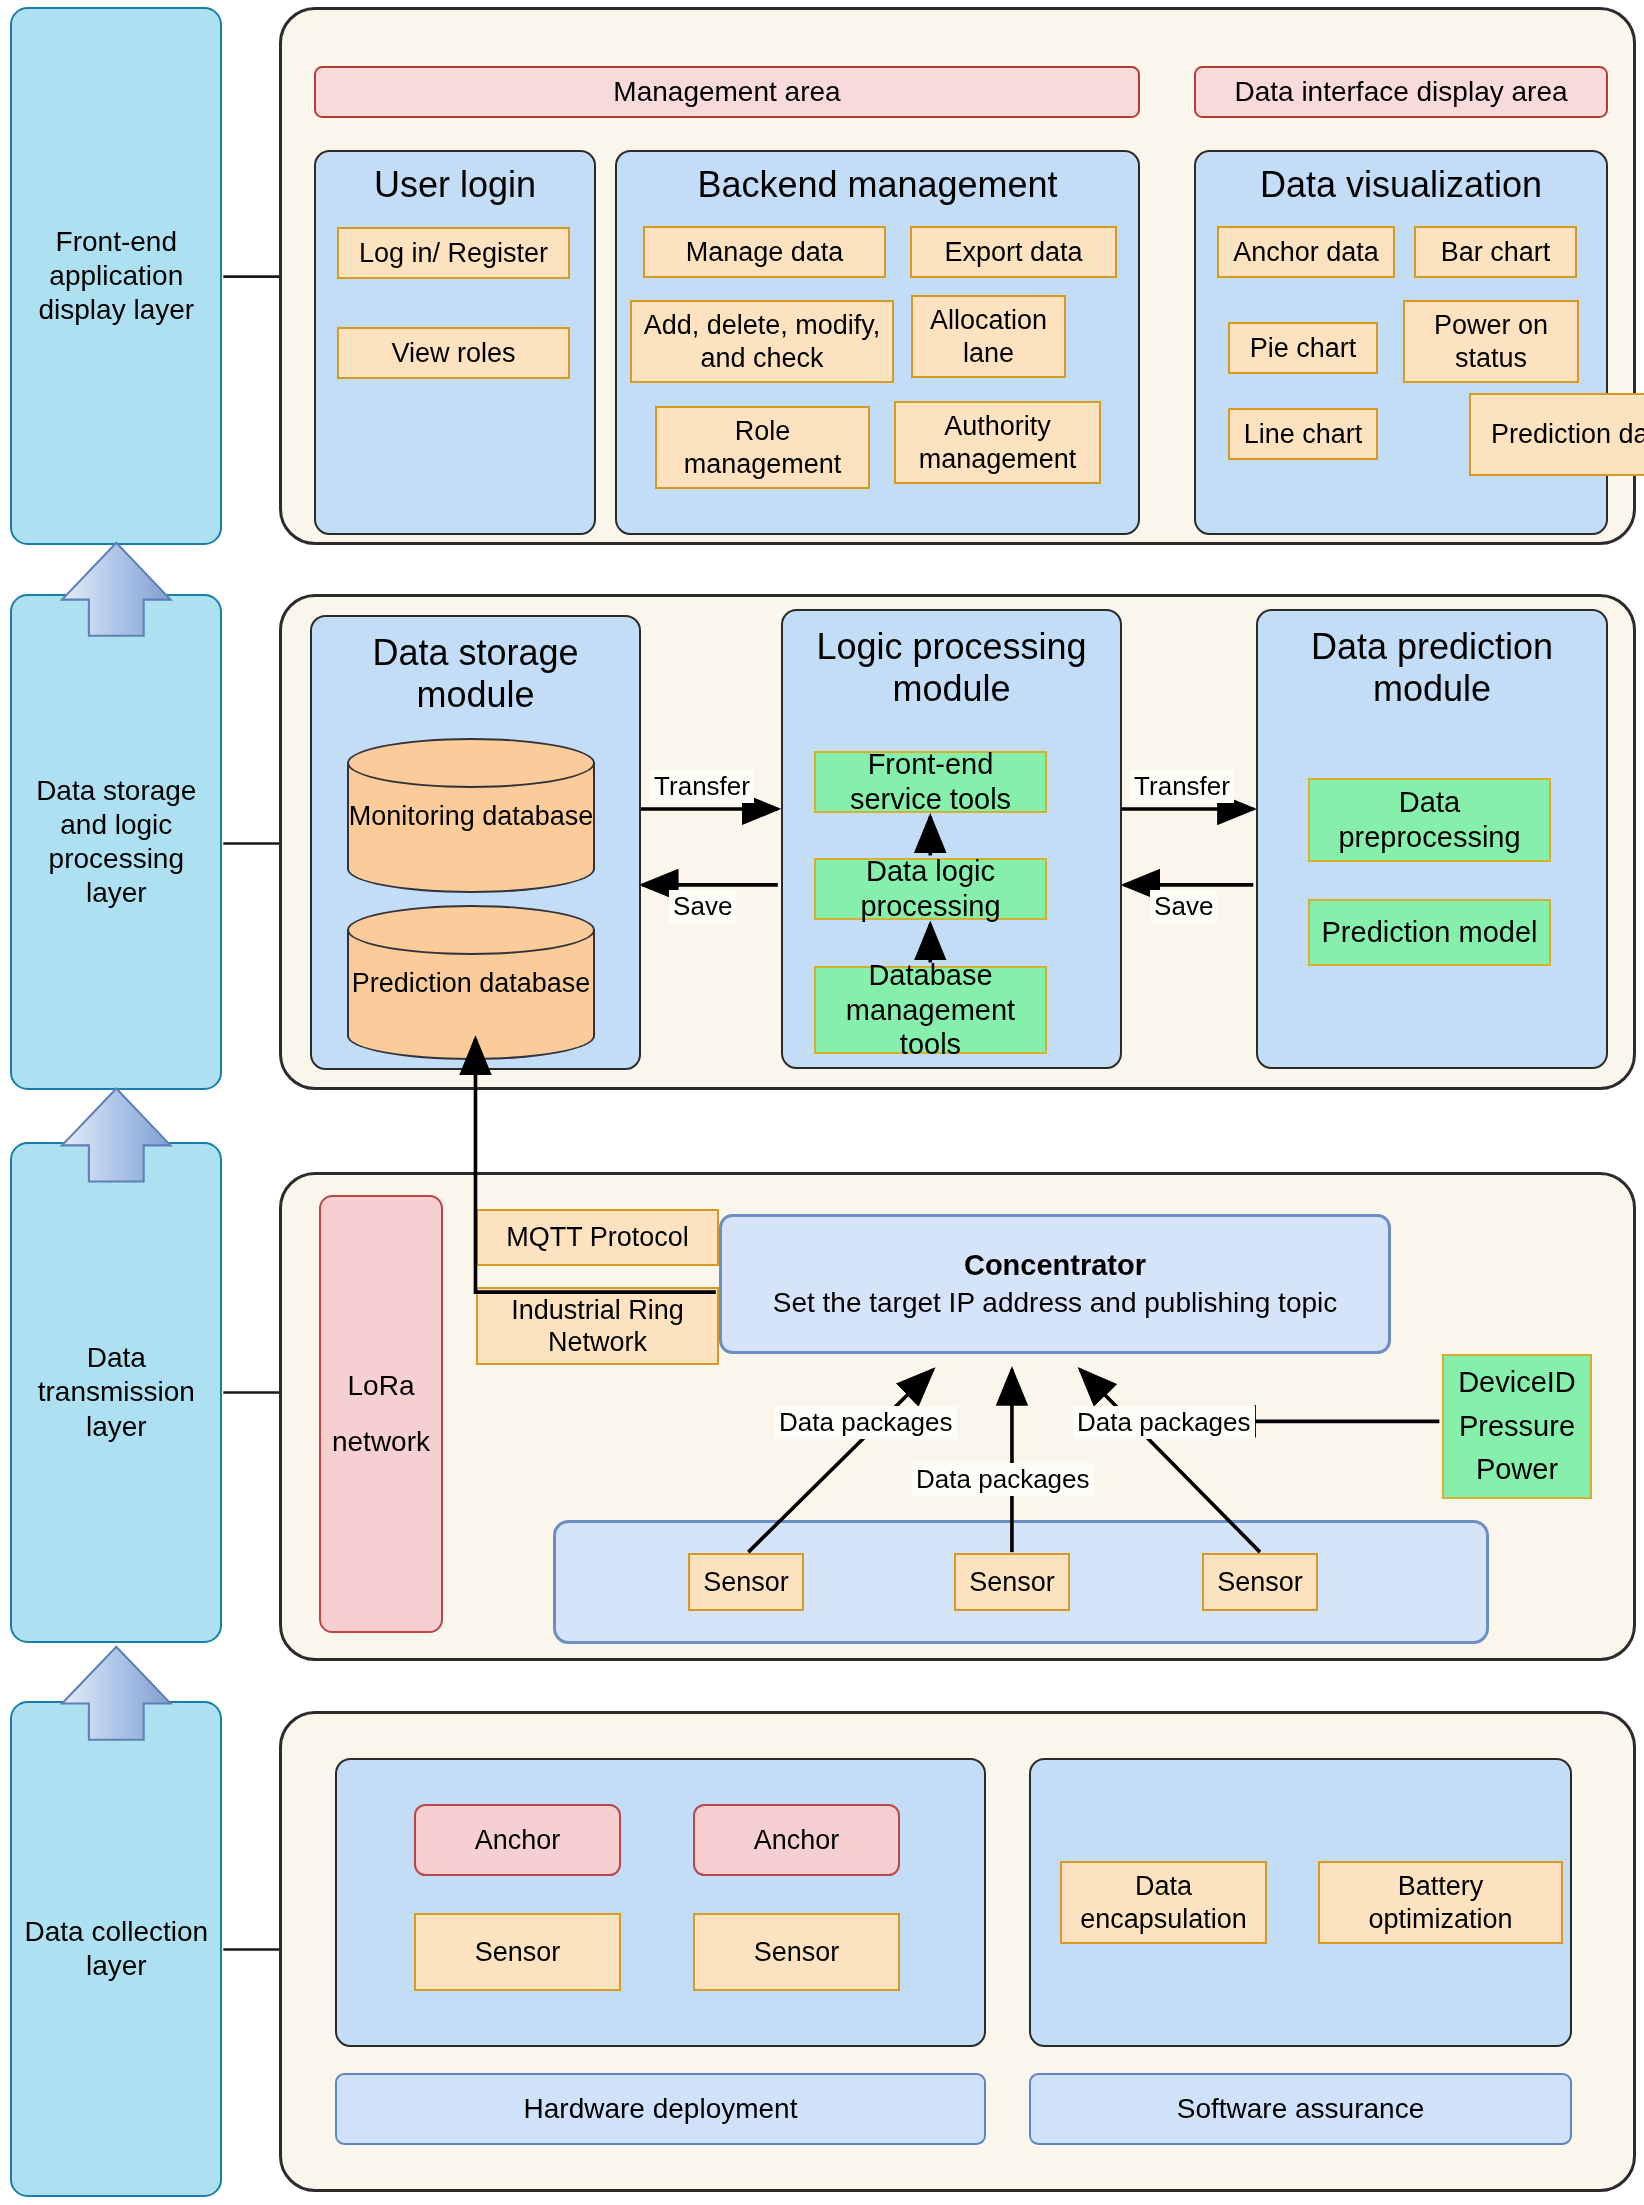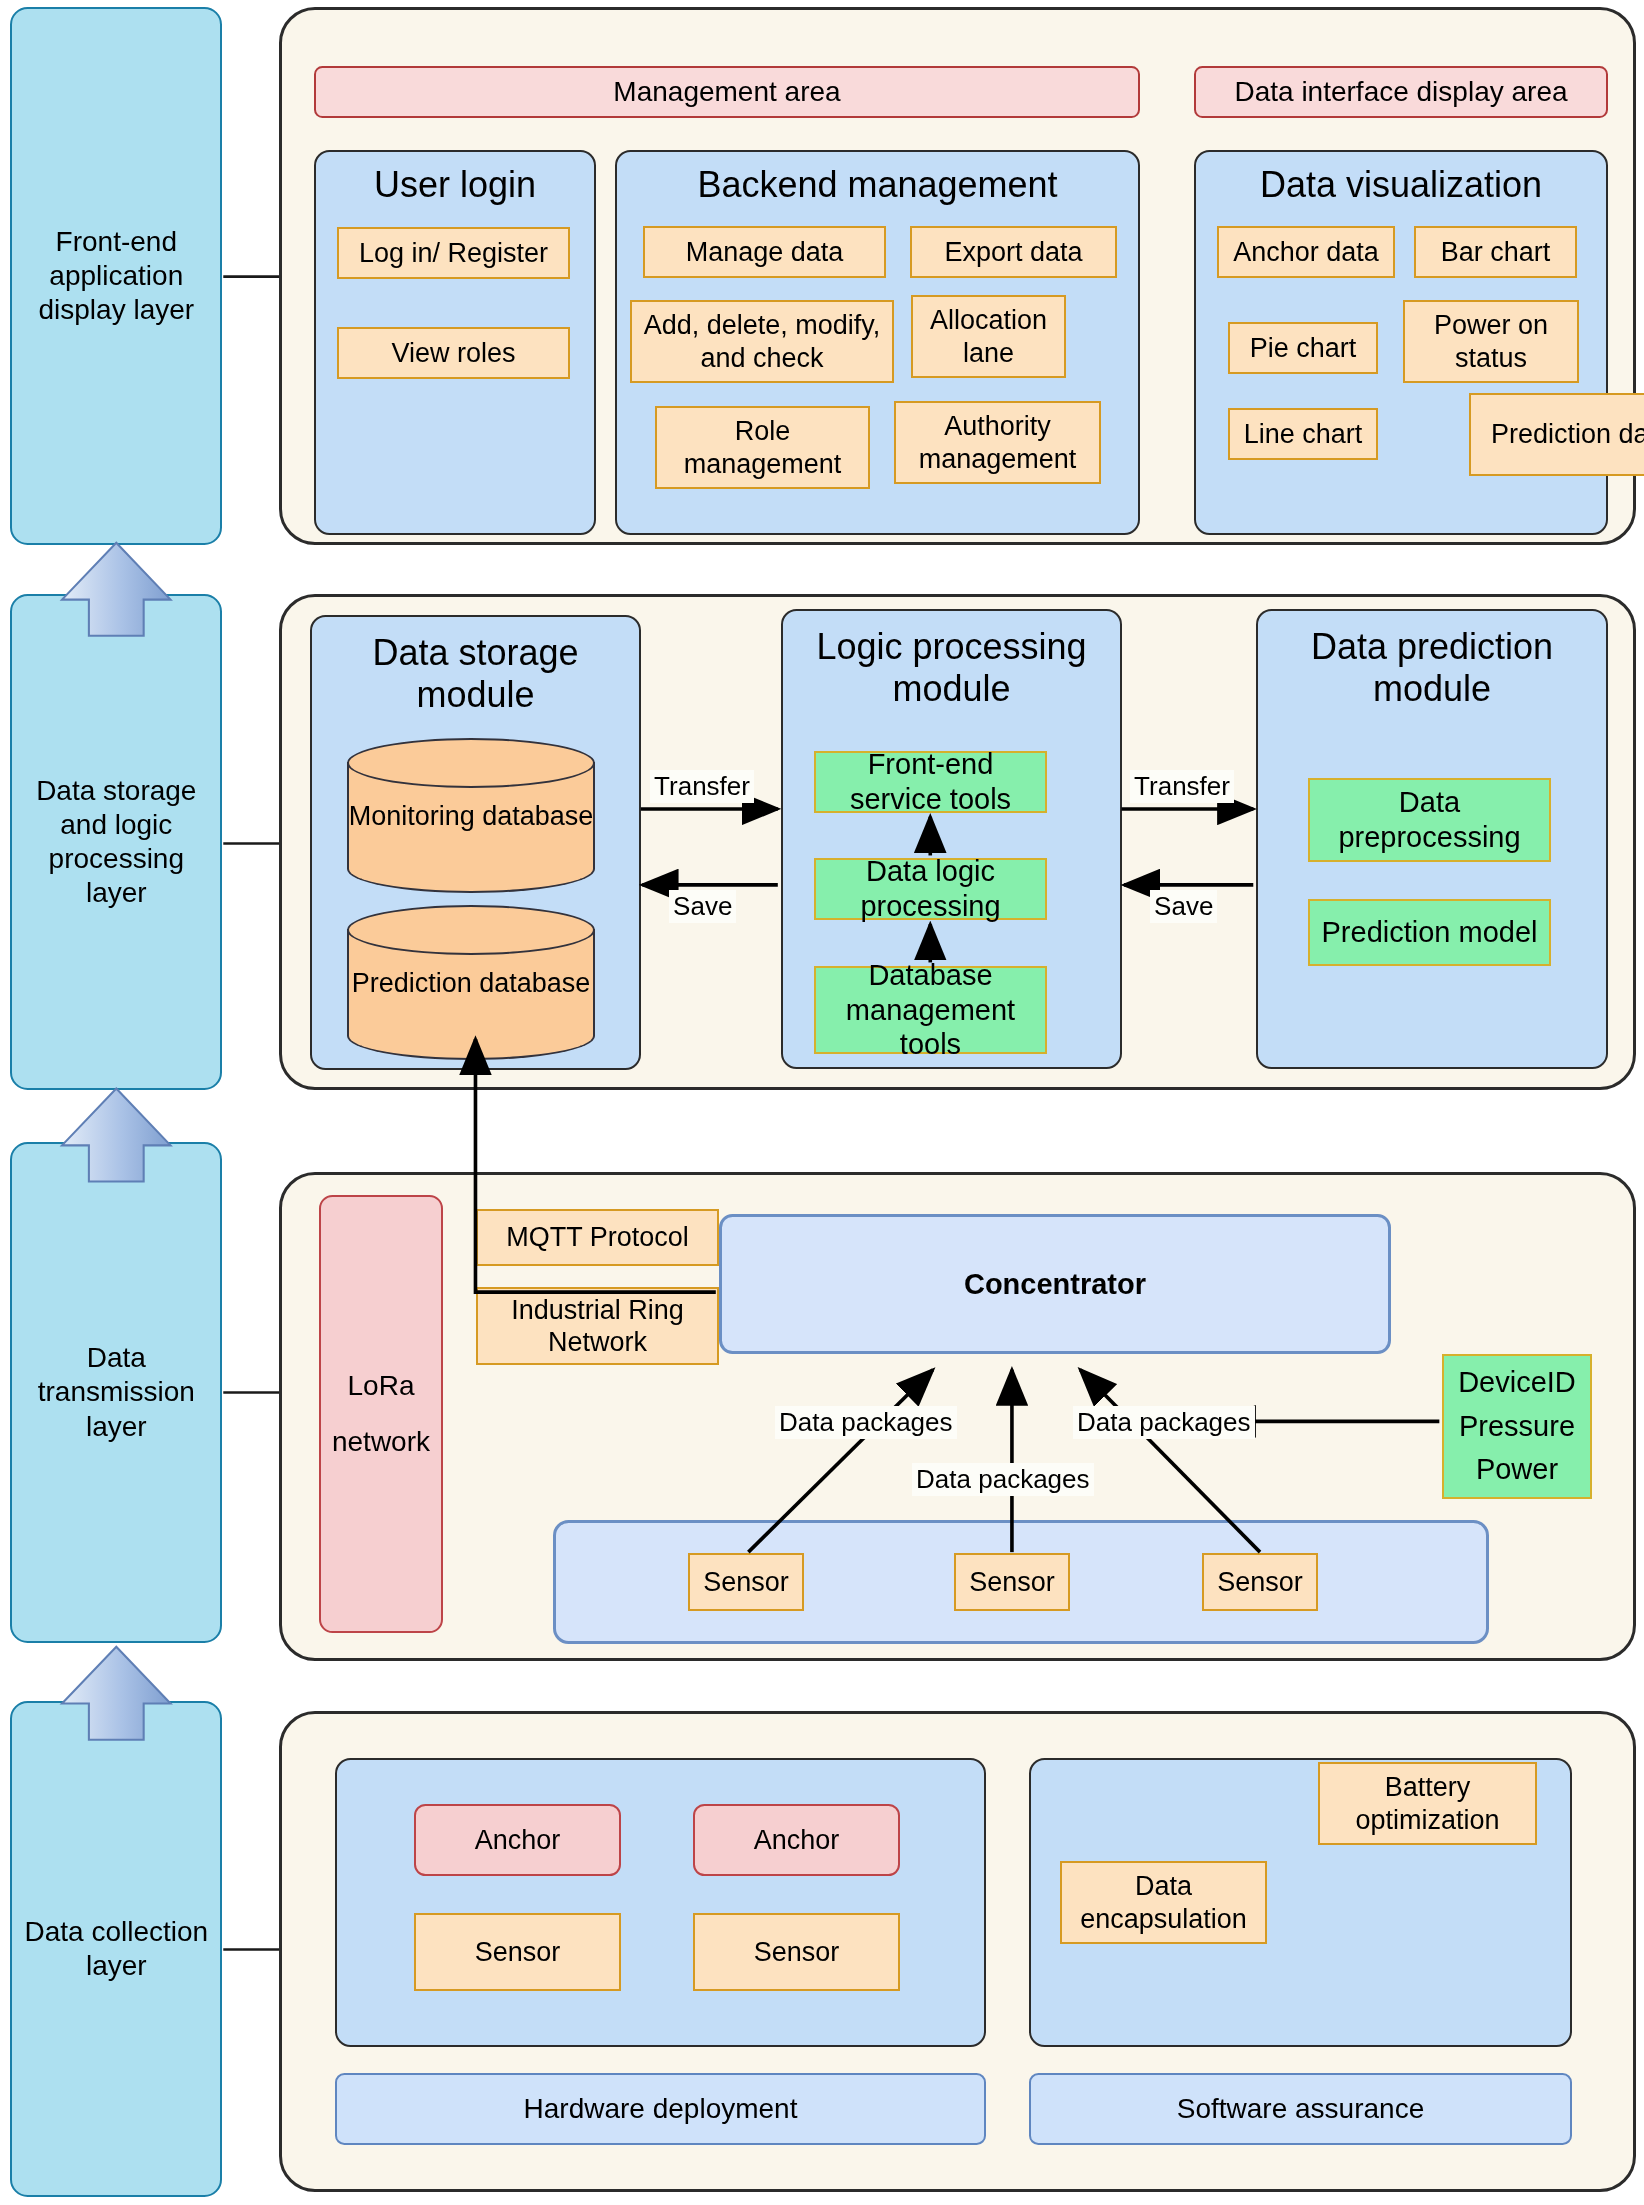--- a/index.html
+++ b/index.html
@@ -300,20 +300,21 @@
 
 <div class="abs orangebox" style="left:476px; top:1209px; width:243px; height:57px;">
   <span>MQTT Protocol</span>
 </div>
 <div class="abs orangebox" style="left:476px; top:1287px; width:243px; height:78px;">
   <span>Industrial Ring Network</span>
 </div>
 
 <div class="abs concentrator" style="left:719px; top:1214px; width:672px; height:140px;">
   <div class="ttl">Concentrator</div>
+  <div class="sub">Set the target IP address and publishing topic</div>
 </div>
 
 <div class="abs yellowbox" style="left:1442px; top:1354px; width:150px; height:145px; line-height:1.5;">
   <span>DeviceID Pressure Power</span>
 </div>
 
 <div class="abs sensorbar" style="left:553px; top:1520px; width:936px; height:124px;"></div>
 <div class="abs orangebox" style="left:688px; top:1553px; width:116px; height:58px;">
   <span>Sensor</span>
 </div>
@@ -358,21 +359,21 @@
   <span>Sensor</span>
 </div>
 <div class="abs orangebox" style="left:693px; top:1913px; width:207px; height:78px;">
   <span>Sensor</span>
 </div>
 
 <div class="abs bluegroup" style="left:1029px; top:1758px; width:543px; height:289px;"></div>
 <div class="abs orangebox" style="left:1060px; top:1861px; width:207px; height:83px;">
   <span>Data encapsulation</span>
 </div>
-<div class="abs orangebox" style="left:1318px; top:1762px; width:219px; height:83px;">
+<div class="abs orangebox" style="left:1318px; top:1861px; width:245px; height:83px;">
   <span>Battery optimization</span>
 </div>
 
 <div class="abs lightbluebox" style="left:335px; top:2073px; width:651px; height:72px;">
   <span>Hardware deployment</span>
 </div>
 <div class="abs lightbluebox" style="left:1029px; top:2073px; width:543px; height:72px;">
   <span>Software assurance</span>
 </div>
 

